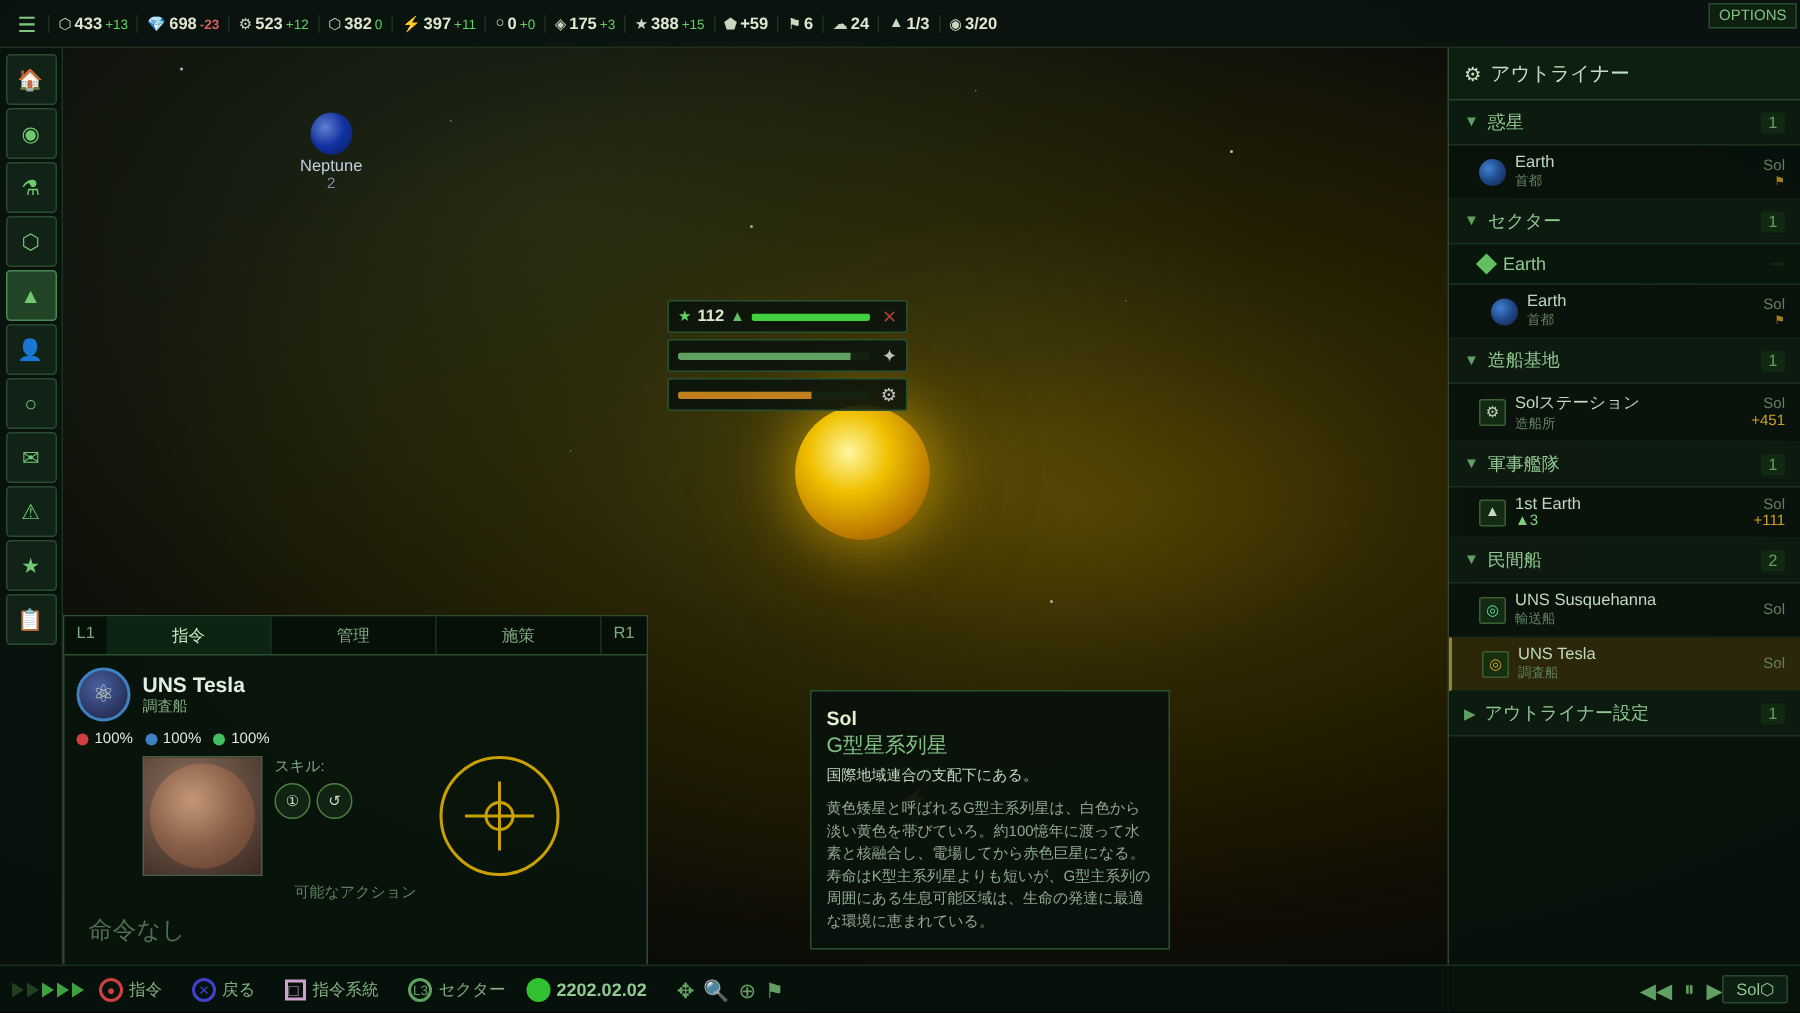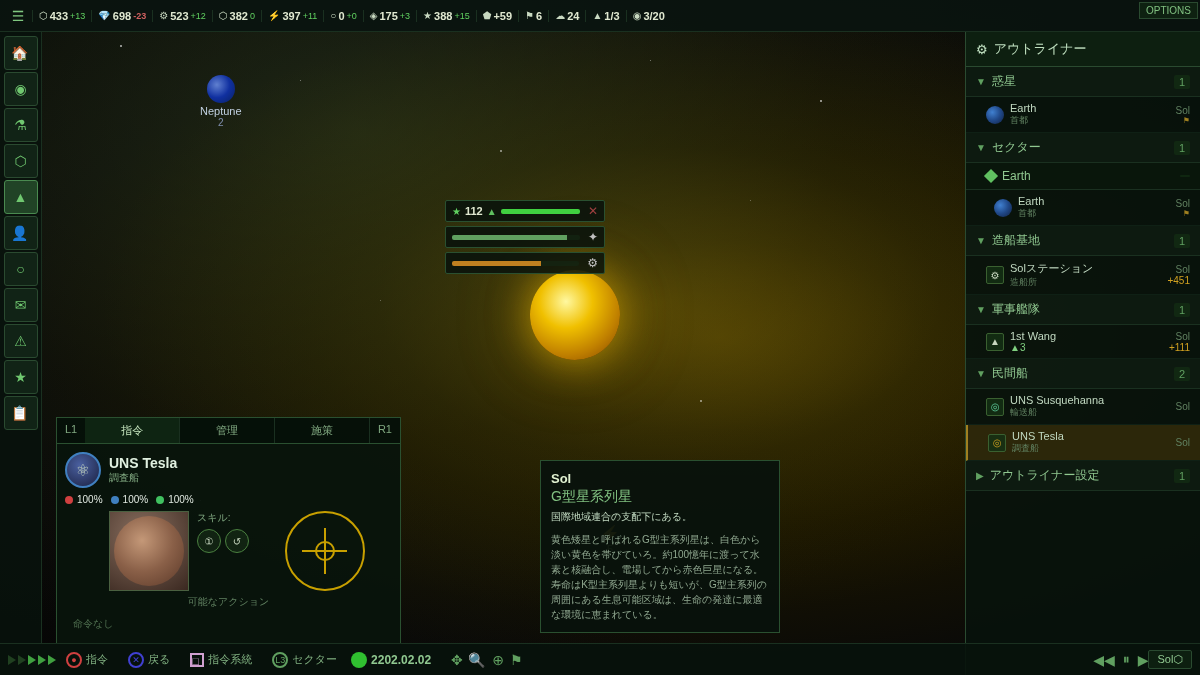--- a/index.html
+++ b/index.html
@@ -108,23 +108,23 @@
       font-size: 14px;
     }
     .sidebar-btn.active {
       background: rgba(40,80,45,0.8);
       border-color: #4a8a50;
     }
 
     
     #ship-panel {
       position: absolute;
-      left: 56px;
+      left: 42px;
       bottom: 32px;
-      width: 345px;
+      width: 390px;
       background: rgba(8,20,12,0.94);
       border: 1px solid #2a5030;
       border-bottom: none;
       z-index: 100;
     }
     #ship-panel-tabs {
       display: flex;
       background: rgba(5,15,8,0.9);
       border-bottom: 1px solid #2a5030;
     }
@@ -259,21 +259,21 @@
       border-radius: 50%;
       border: 2px solid #c8a000;
     }
     #actions-label {
       font-size: 10px;
       color: #608060;
       text-align: center;
       padding: 4px 0;
     }
     #no-order {
-      font-size: 10px;
+      font-size: 16px;
       color: #507050;
       padding: 4px 8px;
     }
 
     
     #right-panel {
       position: absolute;
       right: 0;
       top: 32px;
       bottom: 0;
@@ -812,21 +812,21 @@
   <div class="section-header">
     <div class="section-left">
       <span class="chevron">▼</span>
       <span class="section-title">軍事艦隊</span>
     </div>
     <span class="section-count">1</span>
   </div>
   <div class="outliner-item">
     <div class="item-fleet-icon">▲</div>
     <div>
-      <div class="item-name">1st Wang</div>
+      <div class="item-name">1st Earth</div>
       <div class="fleet-count">▲3</div>
     </div>
     <div style="margin-left:auto;text-align:right">
       <div class="item-right">Sol</div>
       <div class="fleet-power">+111</div>
     </div>
   </div>
 
   <div class="section-header">
     <div class="section-left">

